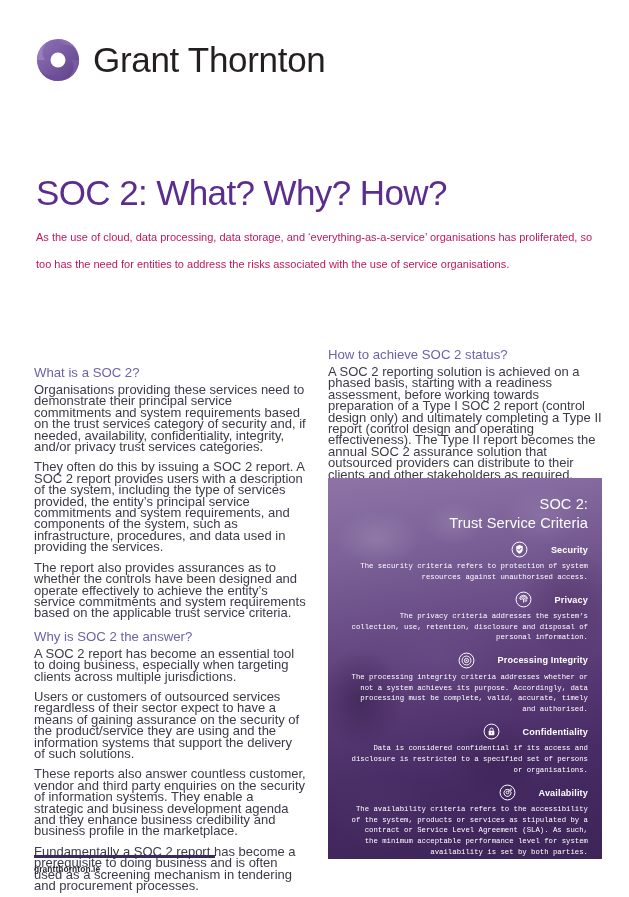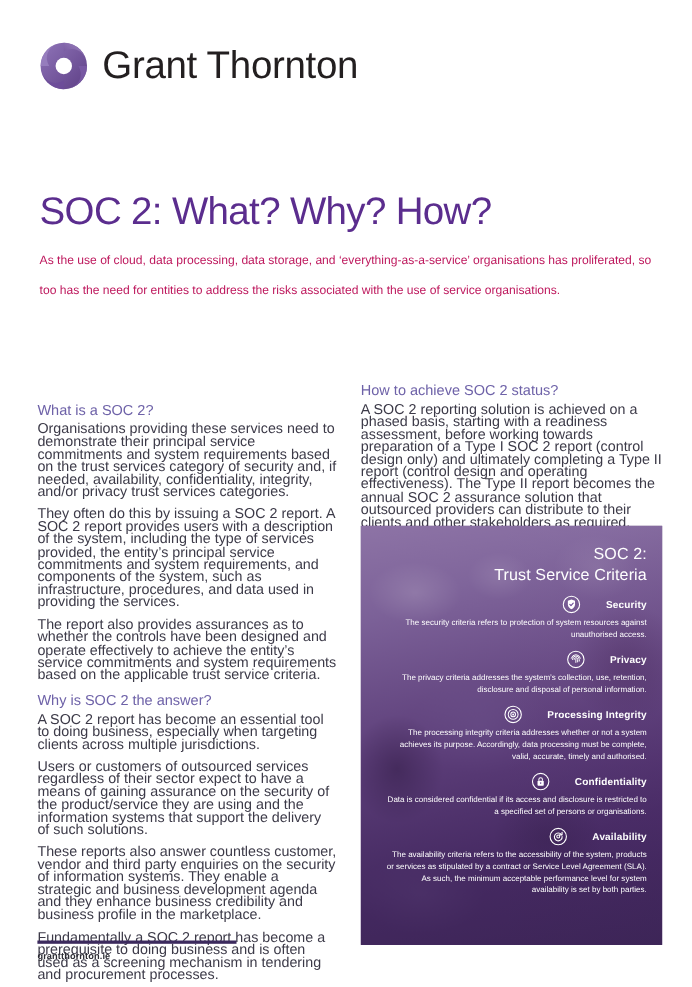--- a/index.html
+++ b/index.html
@@ -172,20 +172,21 @@
     height: 17px;
     display: block;
     flex: 0 0 17px;
   }
   .criterion-desc {
     font-size: 7.3px;
     line-height: 10.6px;
     color: #ffffff;
     margin: 0;
     padding-left: 6px;
+    font-family: Liberation Mono, monospace;
   }
 
   
   .footer-rule {
     position: absolute;
     left: 34px;
     top: 855px;
     width: 181px;
     height: 2.5px;
     background: #3c2a5e;

